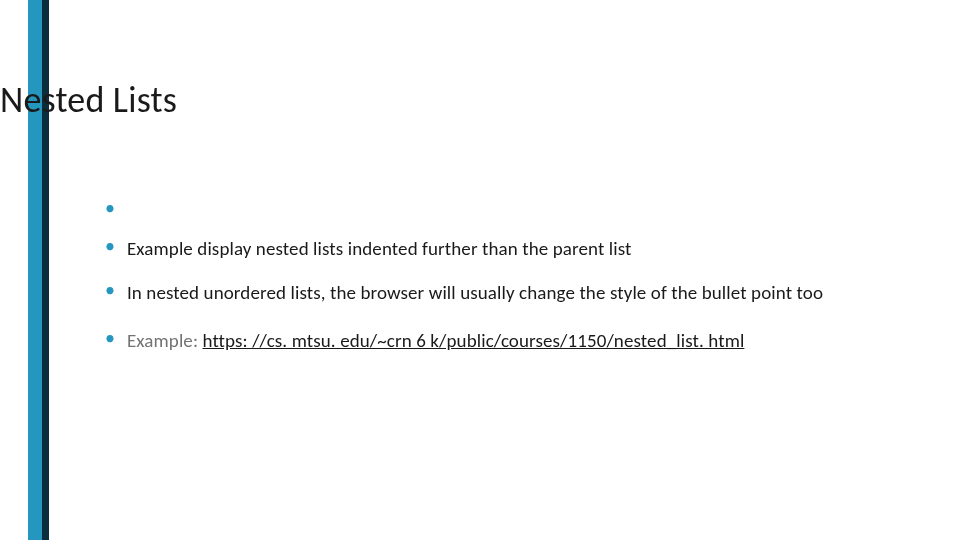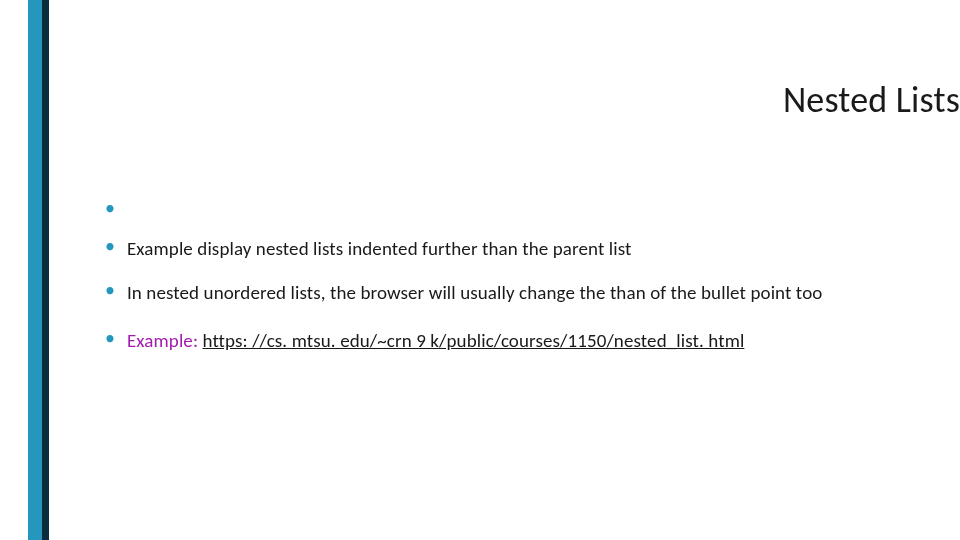--- a/index.html
+++ b/index.html
@@ -29,21 +29,21 @@
       top: 0;
       width: 7px;
       height: 540px;
       background: #0b2e3f;
     }
     .slide-title {
       position: absolute;
       top: 78px;
       left: 0;
       width: 960px;
-      text-align: right;
+      text-align: left;
       font-size: 36px;
       font-weight: 400;
       color: #1a1a1a;
       letter-spacing: 0.2px;
     }
     .content {
       position: absolute;
       left: 105px;
       top: 198px;
       width: 805px;
@@ -66,21 +66,21 @@
       line-height: 26px;
       color: #1a1a1a;
       letter-spacing: 0.1px;
     }
     .link-text {
       color: #1a1a1a;
       text-decoration: underline;
     }
     .example-prefix {
       font-size: 19px;
-      color: #a21caf;
+      color: #737373;
     }
   </style>
 </head>
 <body>
 
 <div class="accent-bar"></div>
 <div class="accent-bar-inner"></div>
 
 <h1 class="slide-title">Nested Lists</h1>
 
@@ -90,23 +90,23 @@
     <span class="bullet-dot">•</span>
   </div>
 
   <div class="bullet-item">
     <span class="bullet-dot">•</span>
     <span class="bullet-text">Example display nested lists indented further than the parent list</span>
   </div>
 
   <div class="bullet-item">
     <span class="bullet-dot">•</span>
-    <span class="bullet-text">In nested unordered lists, the browser will usually change the than of the bullet point too</span>
+    <span class="bullet-text">In nested unordered lists, the browser will usually change the style of the bullet point too</span>
   </div>
 
   <div class="bullet-item" style="margin-top:22px;">
     <span class="bullet-dot">•</span>
     <span class="bullet-text">
-      <span class="example-prefix">Example: </span><a class="link-text">https: //cs. mtsu. edu/~crn 9 k/public/courses/1150/nested_list. html</a>
+      <span class="example-prefix">Example: </span><a class="link-text">https: //cs. mtsu. edu/~crn 6 k/public/courses/1150/nested_list. html</a>
     </span>
   </div>
 
 </div>
 
 </body></html>

